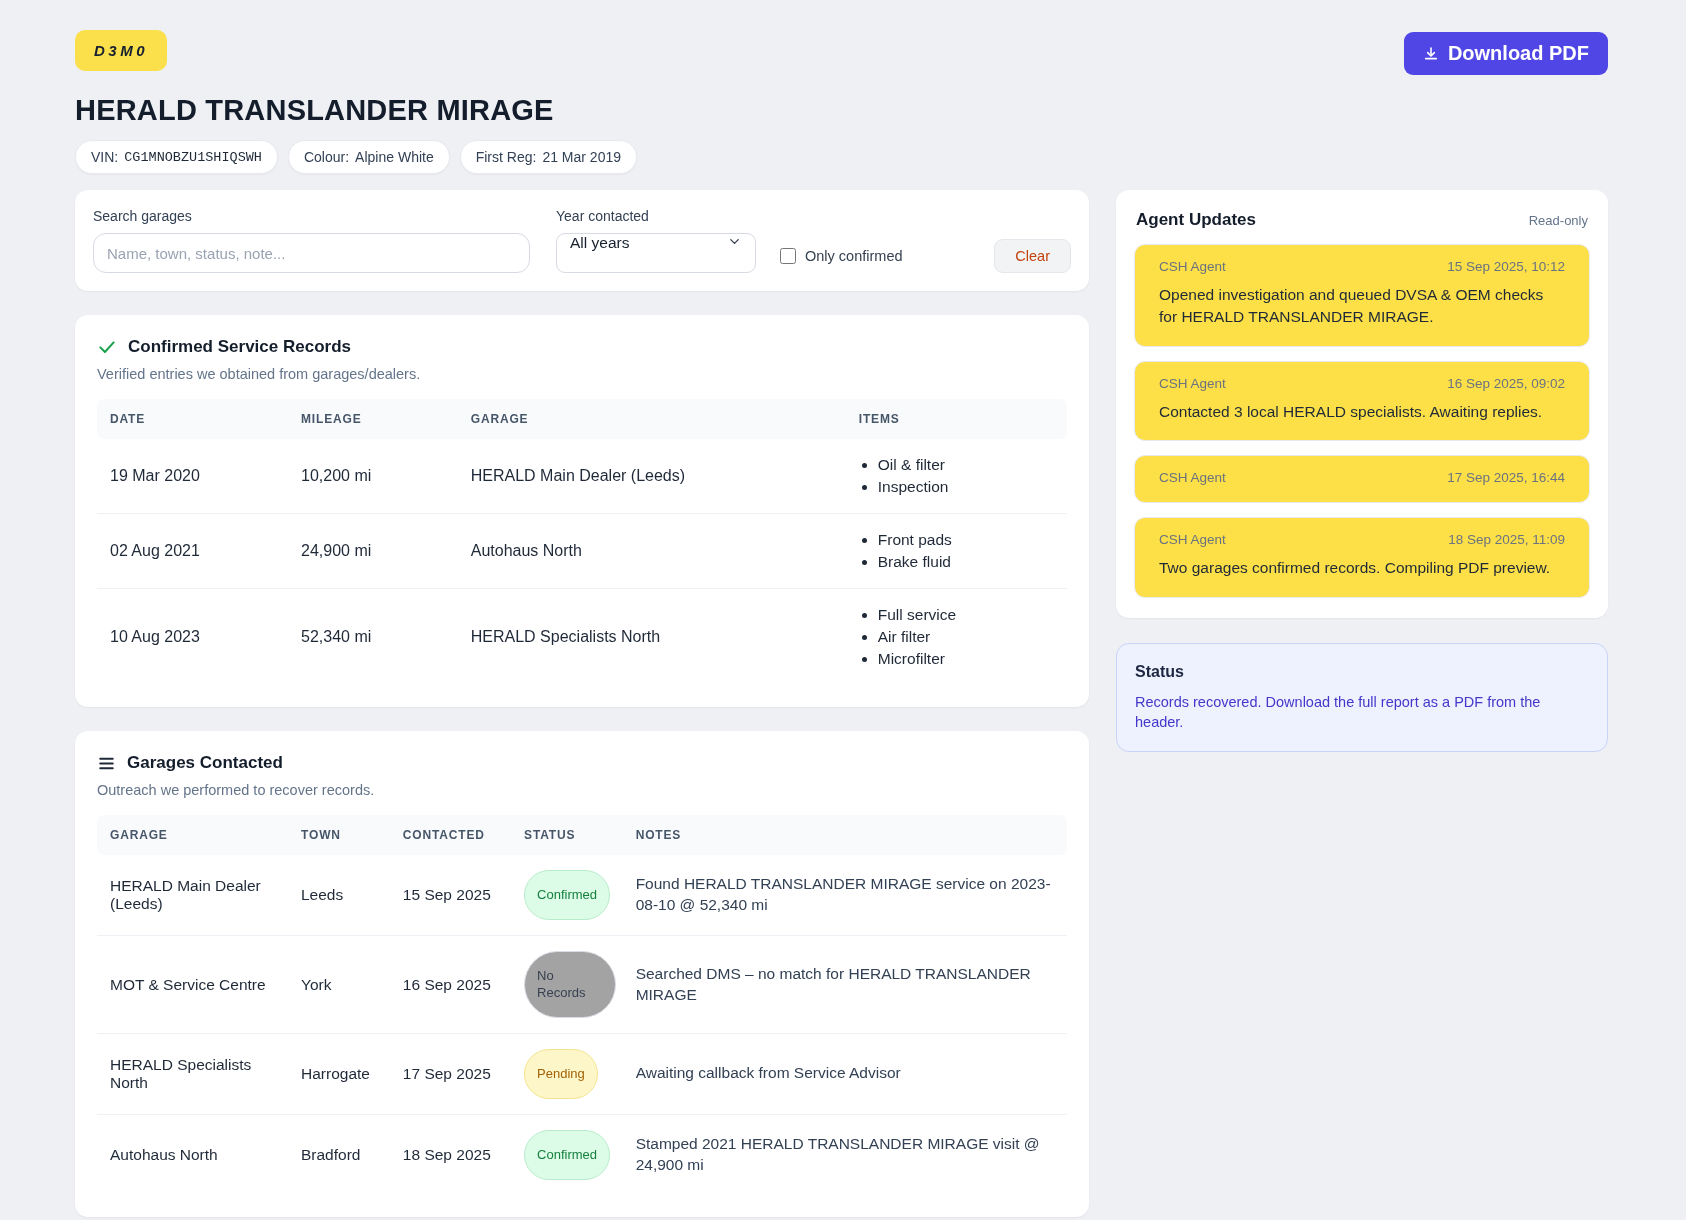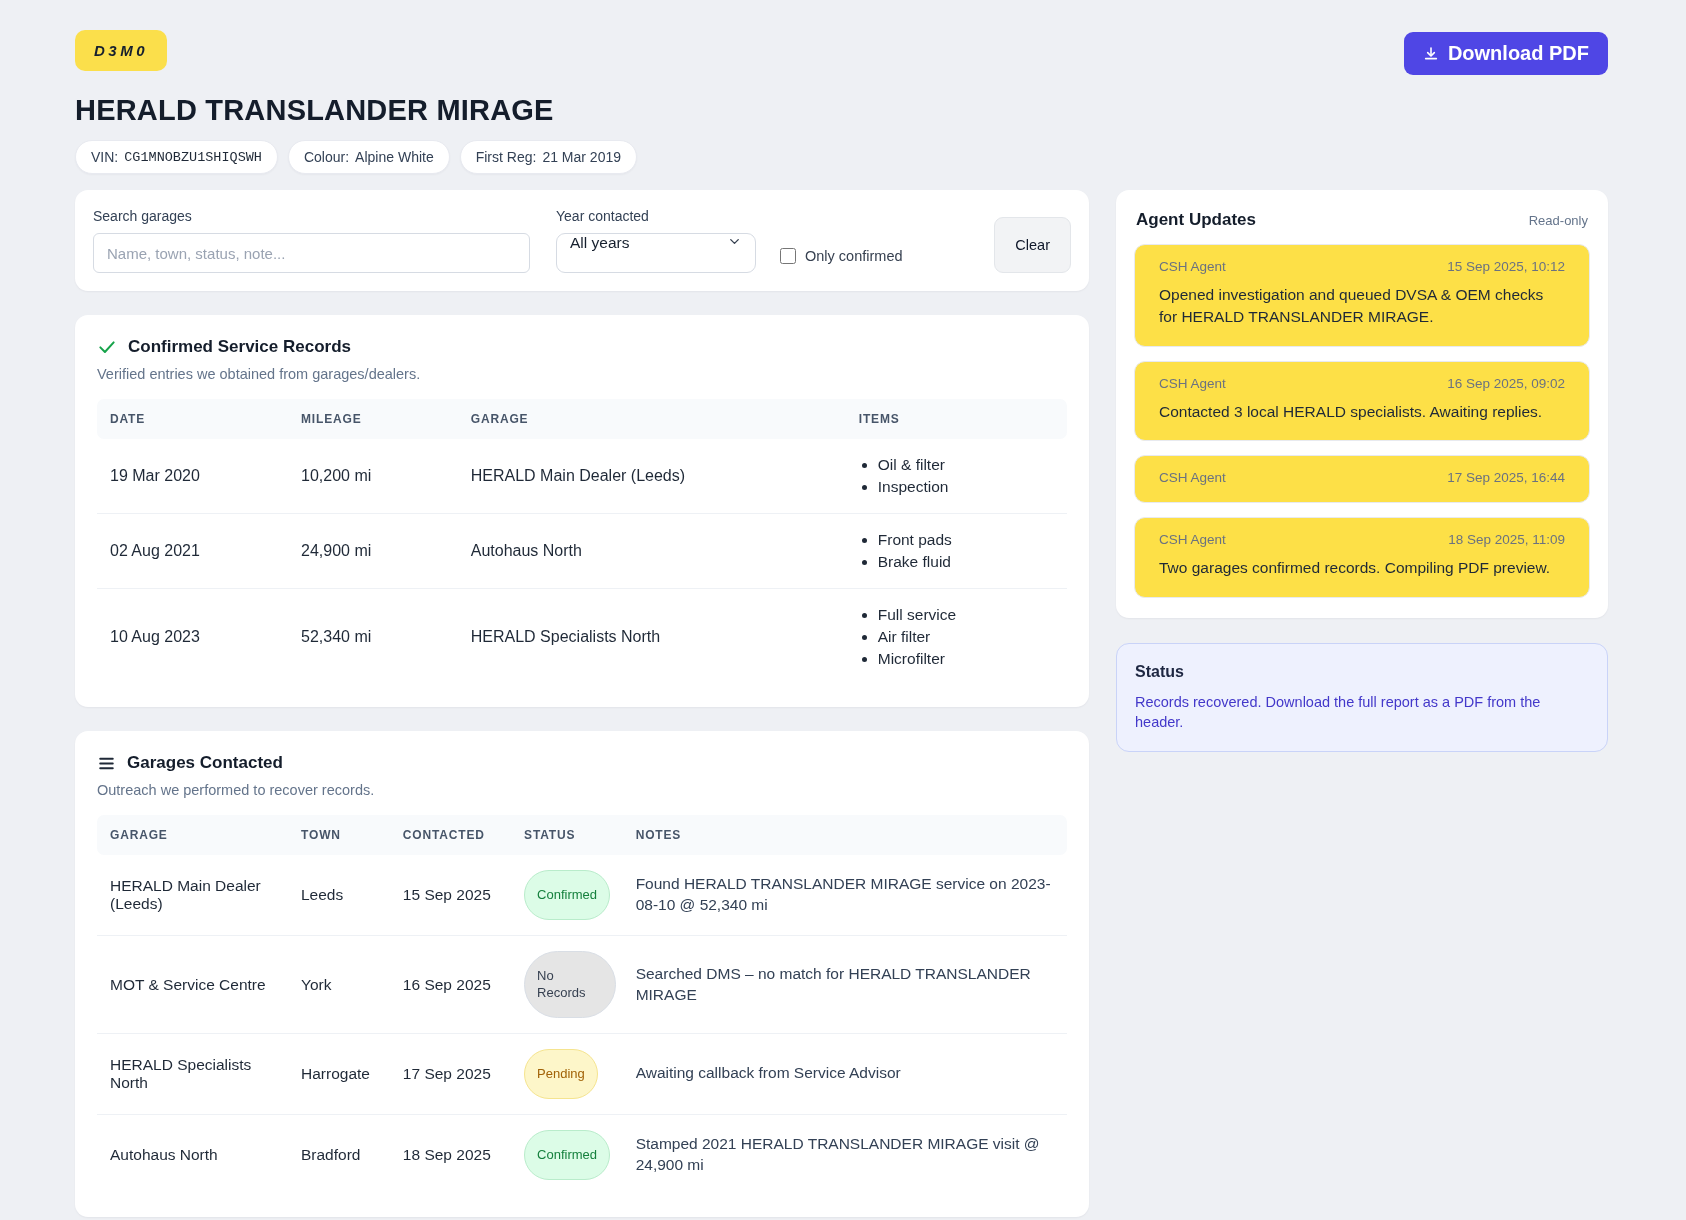--- a/index.html
+++ b/index.html
@@ -36,35 +36,35 @@
   .grid{display:grid;grid-template-columns:1fr 492px;gap:27px;margin-top:16px;align-items:start;}
   .col-main{display:flex;flex-direction:column;gap:24px;}
   .card{
     background:var(--card);border-radius:13px;box-shadow:0 1px 2px rgba(16,24,40,.05);
   }
   
   .filters{padding:18px;display:flex;gap:26px;align-items:flex-end;}
   .field{display:flex;flex-direction:column;gap:9px;}
   .field label{font-size:14px;color:#334155;}
   .text-input{
-    width:437px;height:40px;border:1px solid #d6dbe3;border-radius:6px;padding:0 13px;
+    width:437px;height:40px;border:1px solid #d6dbe3;border-radius:13px;padding:0 13px;
     font-size:15px;font-family:inherit;color:#1f2937;background:#fff;
   }
   .text-input::placeholder{color:#9aa3b2;}
   .select{
     width:200px;height:40px;border:1px solid #d6dbe3;border-radius:9px;padding:0 13px;
     display:flex;align-items:flex-start;justify-content:space-between;font-size:15.5px;color:#16202e;
     background:#fff;cursor:pointer;
   }
   .chk-wrap{display:flex;align-items:center;gap:9px;margin:0 0 9px -2px;}
   .chk-wrap input{width:16px;height:16px;accent-color:#64748b;margin:0;}
   .chk-wrap span{font-size:14.5px;color:#374151;}
   .btn-clear{
     margin-left:auto;background:#f2f3f5;border:1px solid #e3e6ea;border-radius:9px;cursor:pointer;
-    height:56px;padding:0 20px;font-size:14.5px;color:#0f172a;font-family:inherit;
+    height:34px;padding:0 20px;font-size:14.5px;color:#c2410c;font-family:inherit;
   }
   
   .section{padding:22px;}
   .sec-head{display:flex;align-items:center;gap:11px;}
   .sec-head h2{margin:0;font-size:17px;font-weight:700;color:#141d2b;}
   .sec-sub{margin:9px 0 0;font-size:14.5px;color:var(--muted);}
   table{width:100%;border-collapse:collapse;margin-top:17px;}
   thead th{
     background:#f8fafc;text-align:left;font-size:12px;font-weight:700;letter-spacing:.07em;
     text-transform:uppercase;color:#475569;padding:13px 10px;
@@ -82,21 +82,21 @@
   
   .t-garages .w-garage{width:20%;} .t-garages .w-town{width:10.5%;}
   .t-garages .w-contacted{width:12.5%;} .t-garages .w-status{width:11.5%;}
   .t-garages .w-notes{width:45.5%;}
   .t-garages td{font-size:15.5px;}
   .t-garages td.cell-notes{color:#334155;line-height:1.35;padding-right:2px;}
   .badge{
     display:inline-block;border-radius:999px;padding:16px 12px;font-size:13px;font-weight:500;line-height:1.25;
   }
   .badge.confirmed{background:#dcfce7;color:#15803d;border:1px solid #b9eccb;}
-  .badge.none{background:#e5e5e5;color:#374151;border:1px solid #d9dee5;}
+  .badge.none{background:#a3a3a3;color:#374151;border:1px solid #d9dee5;}
   .badge.pending{background:#fdf6c9;color:#a16207;border:1px solid #f5e48f;}
   
   .side{display:flex;flex-direction:column;gap:25px;}
   .agent-card{padding:20px 18px;}
   .agent-head{display:flex;justify-content:space-between;align-items:center;padding:0 2px;}
   .agent-head h2{margin:0;font-size:17px;font-weight:700;color:#141d2b;}
   .readonly{font-size:13px;color:#64748b;}
   .msg{
     border:1px solid #e8eaef;border-radius:11px;padding:14px 24px 17px;margin-top:14px;background:#fde047;
   }

